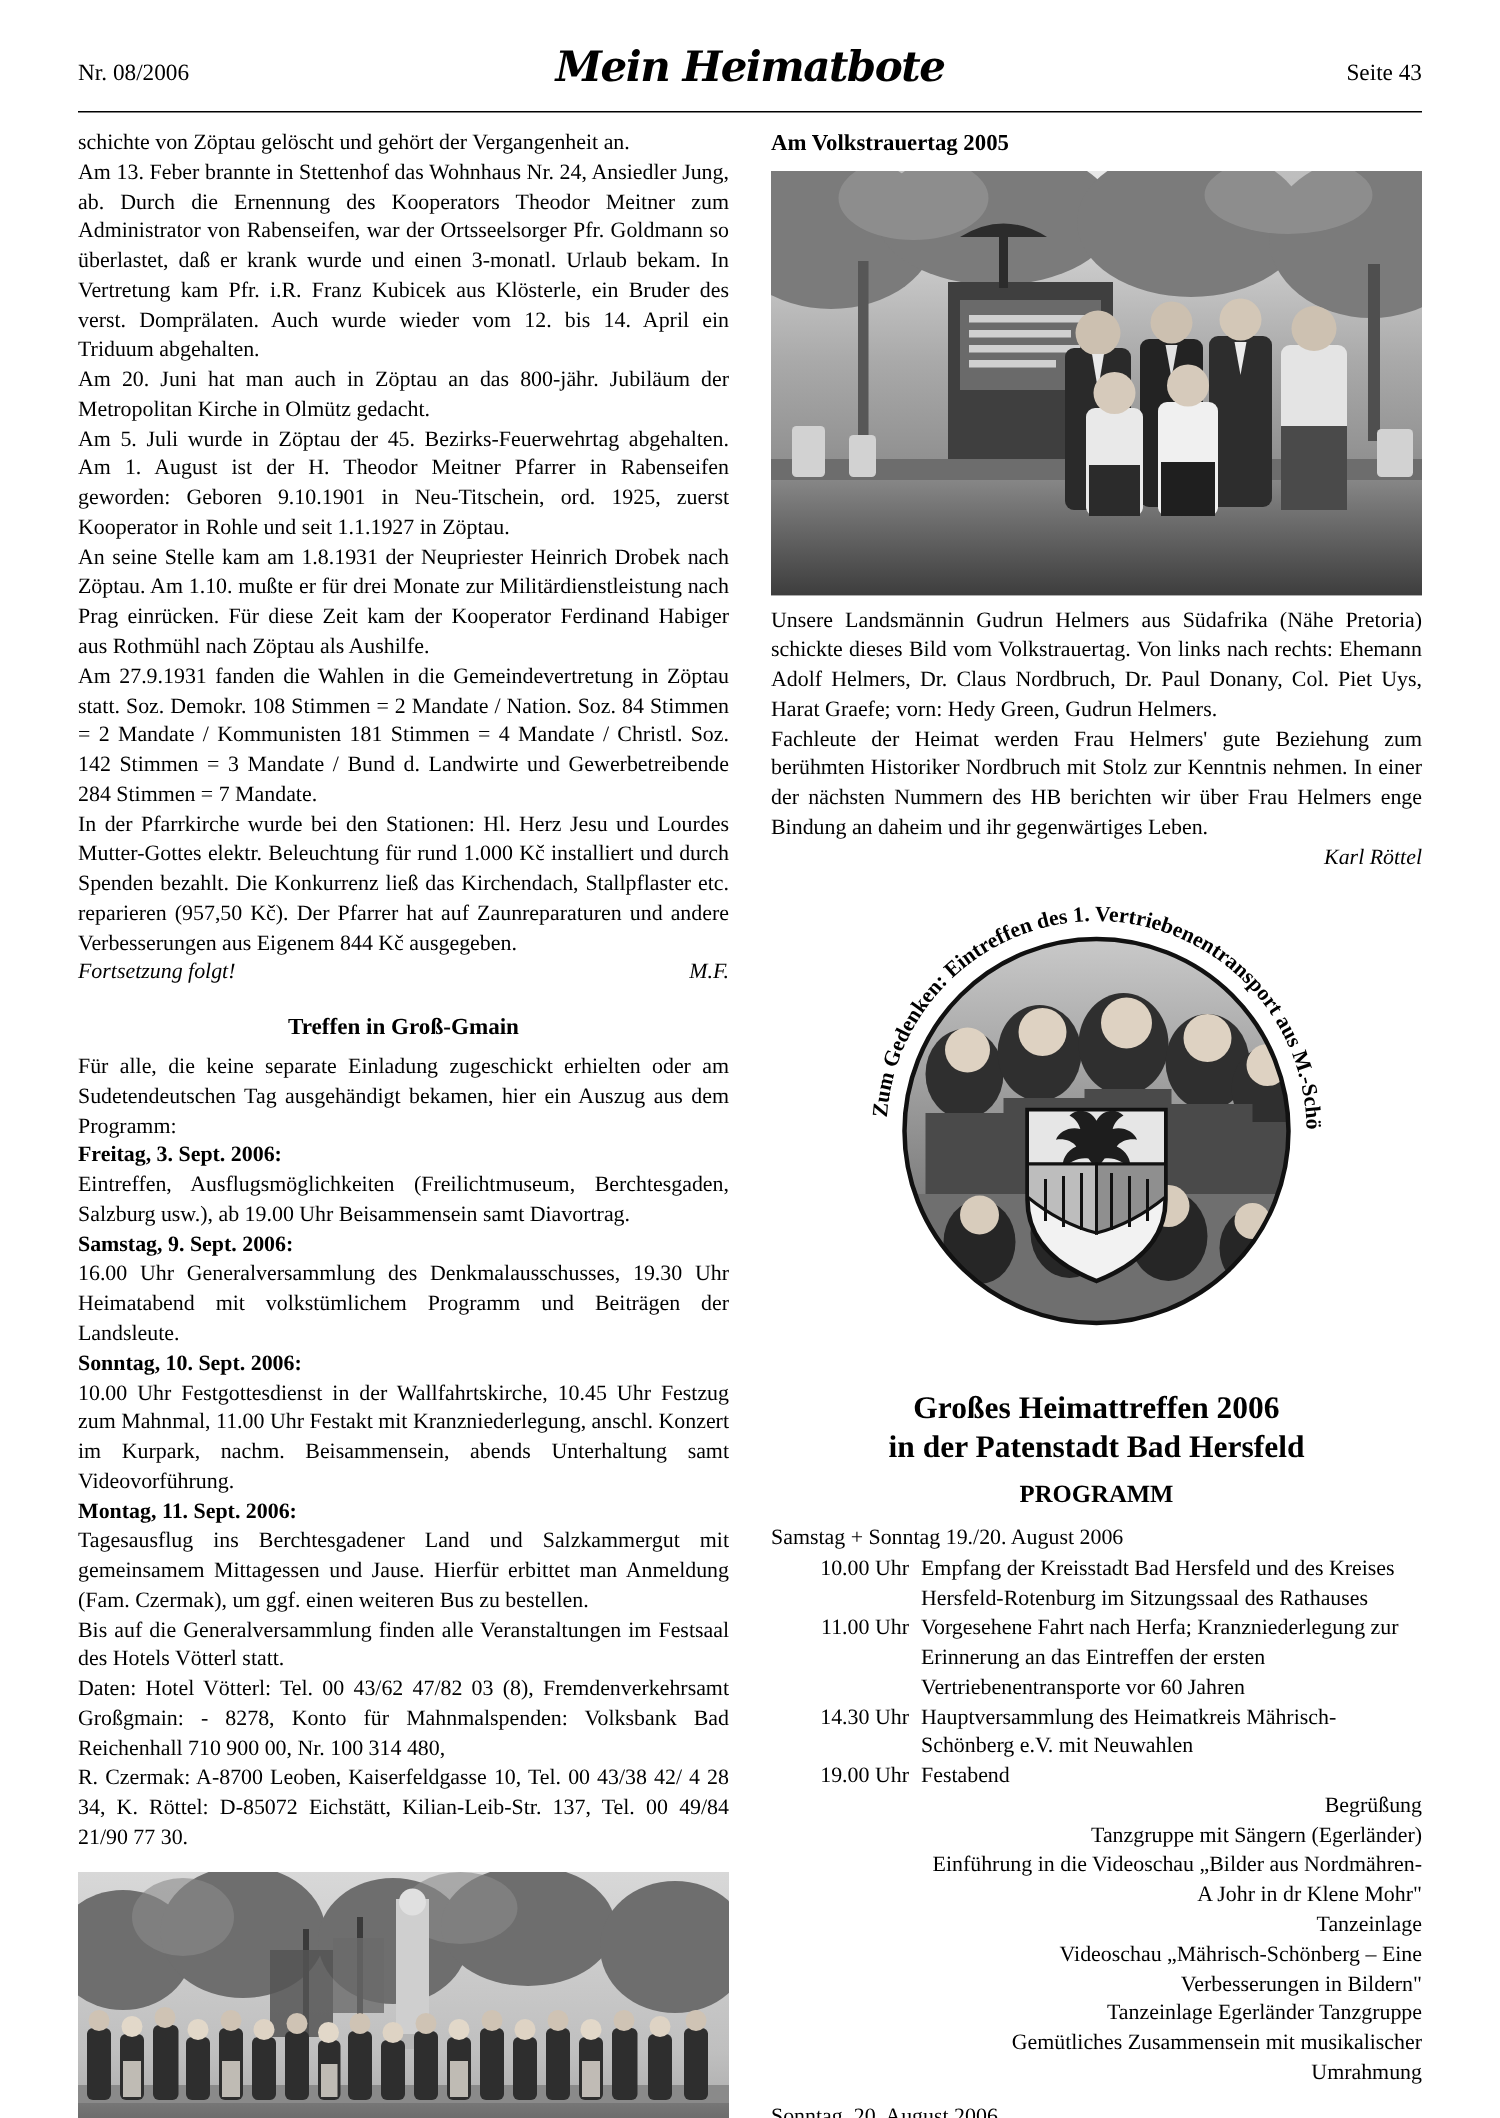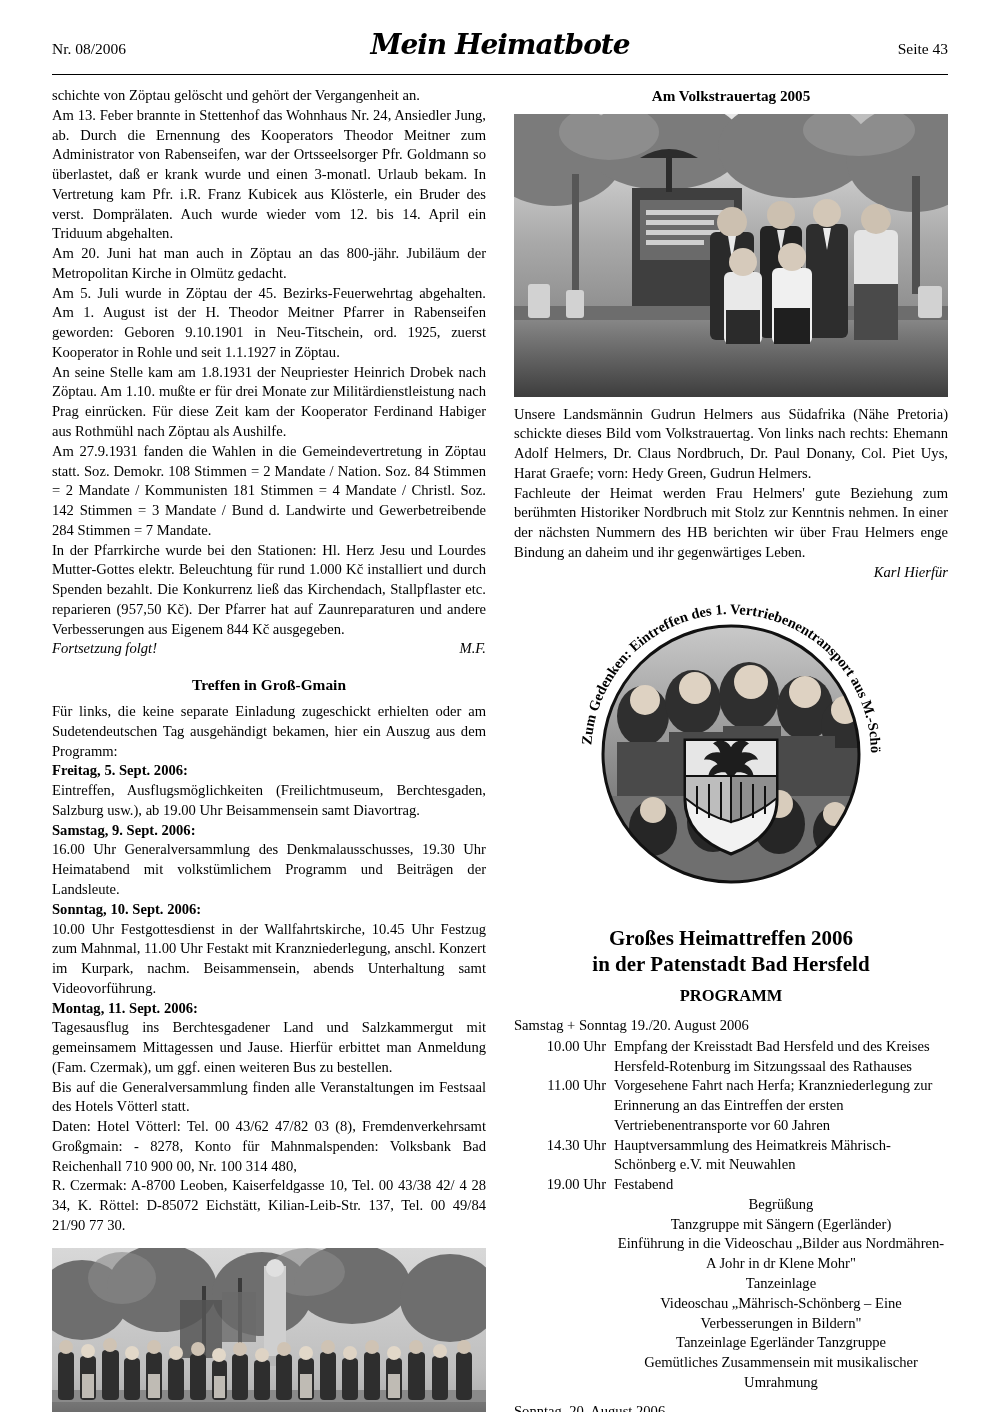--- a/index.html
+++ b/index.html
@@ -91,21 +91,20 @@
 
   
   .photo {
     position: relative;
     background: #8e8e8e;
     overflow: hidden;
   }
   .photo svg { display: block; }
 
   .caption-center {
-    text-align: center;
     font-weight: bold;
     font-size: 15.2px;
   }
 
   
   .emblem-wrap {
     width: 434px;
     display: flex;
     justify-content: center;
     margin-top: 14px;
@@ -122,21 +121,21 @@
     text-align: right;
     padding-right: 8px;
     white-space: nowrap;
   }
   .prog-text {
     flex: 1 1 auto;
     text-align: left;
   }
   .prog-sub {
     margin-left: 100px;
-    text-align: center;
+    text-align: right;
   }
   .day-head {
     font-weight: normal;
     margin-top: 9px;
     margin-bottom: 1px;
   }
   .big-title {
     text-align: center;
     font-weight: bold;
     font-size: 21px;
@@ -173,23 +172,23 @@
     <p>Am 27.9.1931 fanden die Wahlen in die Gemeindevertretung in Zöptau statt. Soz. Demokr. 108 Stimmen = 2 Mandate / Nation. Soz. 84 Stimmen = 2 Mandate / Kommunisten 181 Stimmen = 4 Mandate / Christl. Soz. 142 Stimmen = 3 Mandate / Bund d. Landwirte und Gewerbetreibende 284 Stimmen = 7 Mandate.</p>
     <p>In der Pfarrkirche wurde bei den Stationen: Hl. Herz Jesu und Lourdes Mutter-Gottes elektr. Beleuchtung für rund 1.000 Kč installiert und durch Spenden bezahlt. Die Konkurrenz ließ das Kirchendach, Stallpflaster etc. reparieren (957,50 Kč). Der Pfarrer hat auf Zaunreparaturen und andere Verbesserungen aus Eigenem 844 Kč ausgegeben.</p>
 
     <div style="display:flex; justify-content:space-between; margin-top:0;">
       <span class="ital">Fortsetzung folgt!</span>
       <span class="ital">M.F.</span>
     </div>
 
     <div class="heading">Treffen in Groß-Gmain</div>
 
-    <p>Für links, die keine separate Einladung zugeschickt erhielten oder am Sudetendeutschen Tag ausgehändigt bekamen, hier ein Auszug aus dem Programm:</p>
-
-    <p class="subheading">Freitag, 5. Sept. 2006:</p>
+    <p>Für alle, die keine separate Einladung zugeschickt erhielten oder am Sudetendeutschen Tag ausgehändigt bekamen, hier ein Auszug aus dem Programm:</p>
+
+    <p class="subheading">Freitag, 3. Sept. 2006:</p>
     <p>Eintreffen, Ausflugsmöglichkeiten (Freilichtmuseum, Berchtesgaden, Salzburg usw.), ab 19.00 Uhr Beisammensein samt Diavortrag.</p>
 
     <p class="subheading">Samstag, 9. Sept. 2006:</p>
     <p>16.00 Uhr Generalversammlung des Denkmalausschusses, 19.30 Uhr Heimatabend mit volkstümlichem Programm und Beiträgen der Landsleute.</p>
 
     <p class="subheading">Sonntag, 10. Sept. 2006:</p>
     <p>10.00 Uhr Festgottesdienst in der Wallfahrtskirche, 10.45 Uhr Festzug zum Mahnmal, 11.00 Uhr Festakt mit Kranzniederlegung, anschl. Konzert im Kurpark, nachm. Beisammensein, abends Unterhaltung samt Videovorführung.</p>
 
     <p class="subheading">Montag, 11. Sept. 2006:</p>
     <p>Tagesausflug ins Berchtesgadener Land und Salzkammergut mit gemeinsamem Mittagessen und Jause. Hierfür erbittet man Anmeldung (Fam. Czermak), um ggf. einen weiteren Bus zu bestellen.</p>
@@ -368,21 +367,21 @@
           <rect x="212" y="196" width="34" height="34" fill="#2b2b2b"></rect>
           <rect x="258" y="154" width="40" height="76" rx="6" fill="#f0f0f0"></rect>
           <circle cx="278" cy="143" r="14" fill="#d6cabb"></circle>
           <rect x="260" y="194" width="36" height="36" fill="#1f1f1f"></rect>
         </g>
       </svg>
     </div>
 
     <p style="margin-top:8px;">Unsere Landsmännin Gudrun Helmers aus Südafrika (Nähe Pretoria) schickte dieses Bild vom Volkstrauertag. Von links nach rechts: Ehemann Adolf Helmers, Dr. Claus Nordbruch, Dr. Paul Donany, Col. Piet Uys, Harat Graefe; vorn: Hedy Green, Gudrun Helmers.</p>
     <p>Fachleute der Heimat werden Frau Helmers' gute Beziehung zum berühmten Historiker Nordbruch mit Stolz zur Kenntnis nehmen. In einer der nächsten Nummern des HB berichten wir über Frau Helmers enge Bindung an daheim und ihr gegenwärtiges Leben.</p>
-    <p class="right ital">Karl Hierfür</p>
+    <p class="right ital">Karl Röttel</p>
 
     <div class="emblem-wrap">
       <svg width="316" height="316" viewBox="0 0 316 316">
         <defs>
           <clipPath id="circClip">
               <circle cx="158" cy="158" r="128"></circle>
             </clipPath>
           <path id="arcTop" d="M 158,158 m -140,0 a 140,140 0 1,1 280,0" fill="none"></path>
           <linearGradient id="photoG" x1="0" y1="0" x2="0" y2="1">
             <stop offset="0%" stop-color="#c9c9c9"></stop>

